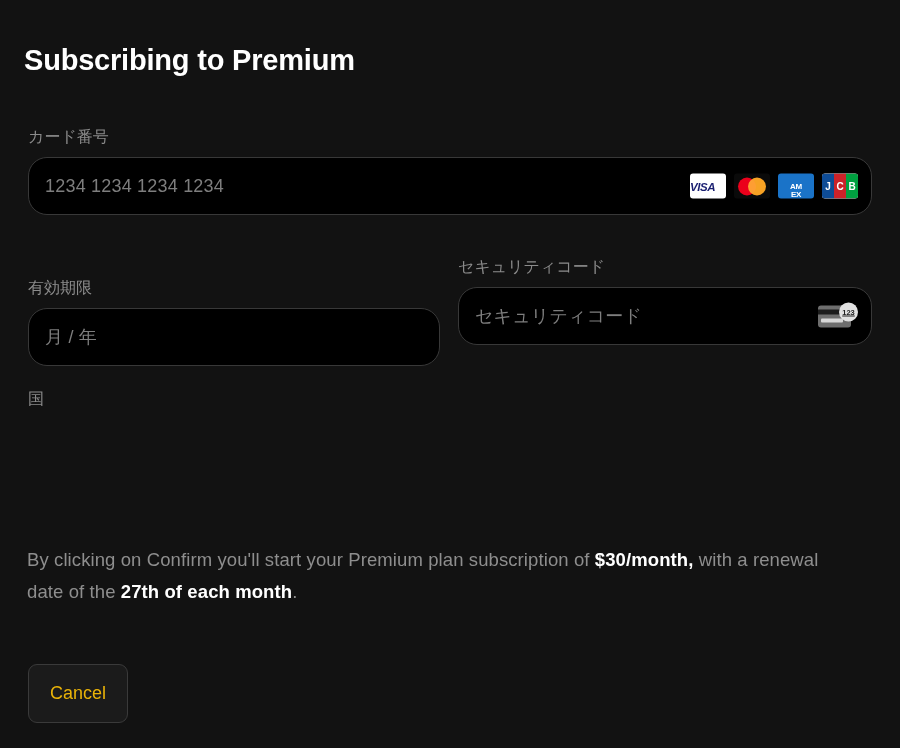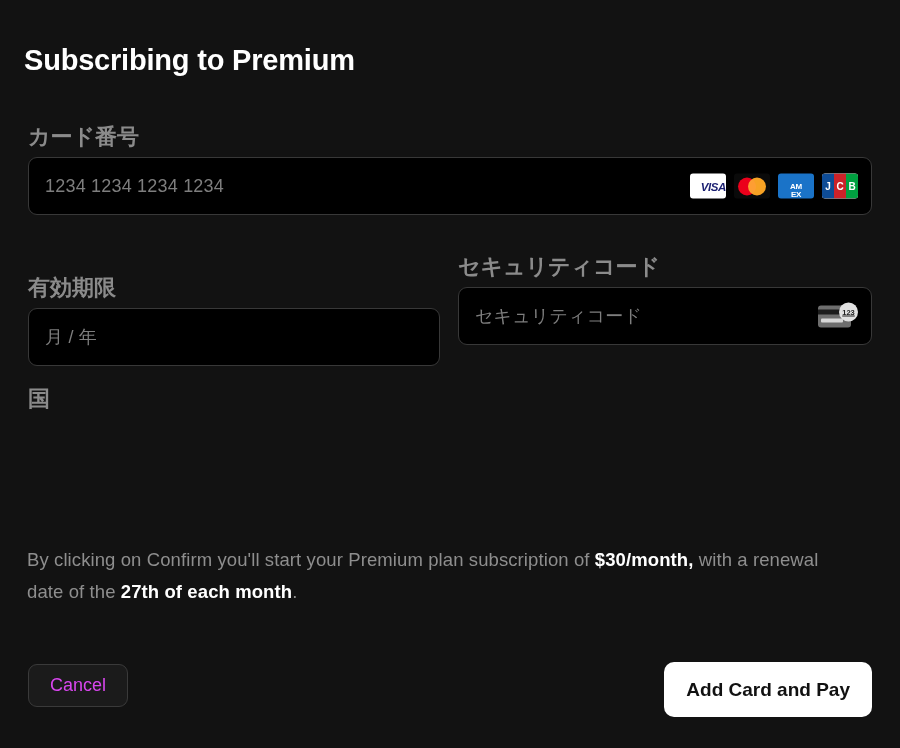--- a/index.html
+++ b/index.html
@@ -27,33 +27,33 @@
     top: 40px;
     font-size: 29px;
     font-weight: bold;
     color: #ffffff;
     letter-spacing: -0.2px;
     line-height: 40px;
   }
 
   
   .field-label {
-    font-size: 22px;
+    font-size: 16px;
     color: #8b8b8b;
     line-height: 22px;
     margin-bottom: 9px;
-    font-weight: bold;
+    font-weight: normal;
   }
 
   .input-shell {
     position: relative;
     height: 58px;
     background: #000000;
     border: 1px solid #383838;
-    border-radius: 9px;
+    border-radius: 19px;
     display: flex;
     align-items: center;
     padding: 0 16px;
   }
 
   .input-text {
     font-size: 18px;
     color: #7e7e7e;
     font-family: "Liberation Sans", "DejaVu Sans", sans-serif;
     letter-spacing: 0.2px;
@@ -91,21 +91,21 @@
     position: relative;
     overflow: hidden;
     flex: none;
   }
 
   
   .brand-visa {
     background: #ffffff;
     display: flex;
     align-items: center;
-    justify-content: flex-end;
+    justify-content: flex-start;
   }
   .brand-visa span {
     font-size: 11.5px;
     font-weight: bold;
     font-style: italic;
     color: #1a1f71;
     letter-spacing: -0.4px;
     font-family: "Liberation Sans", sans-serif;
   }
 
@@ -255,26 +255,26 @@
     color: #8e8e8e;
     letter-spacing: 0.1px;
   }
   .disclaimer b { color: #ffffff; font-weight: bold; }
 
   
   .btn-cancel {
     position: absolute;
     left: 28px;
     top: 664px;
-    height: 43px;
+    height: 59px;
     padding: 0 21px;
     background: #1b1b1b;
     border: 1px solid #3a3a3a;
     border-radius: 9px;
-    color: #d946ef;
+    color: #eab308;
     font-size: 18px;
     font-family: "Liberation Sans", "DejaVu Sans", sans-serif;
     display: flex;
     align-items: center;
     justify-content: center;
     cursor: pointer;
   }
 
   .btn-primary {
     position: absolute;
@@ -357,15 +357,14 @@
     </div>
   </div>
 
   <div class="row-country">
     <div class="field-label">国</div>
   </div>
 
   <div class="disclaimer"><span>By clicking on Confirm you'll start your Premium plan subscription of </span><b>$30/month,</b><span> with a renewal date of the </span><b>27th of each month</b><span>.</span></div>
 
   <button class="btn-cancel">Cancel</button>
-  <button class="btn-primary">Add Card and Pay</button>
 
 </div>
 
 </body></html>

